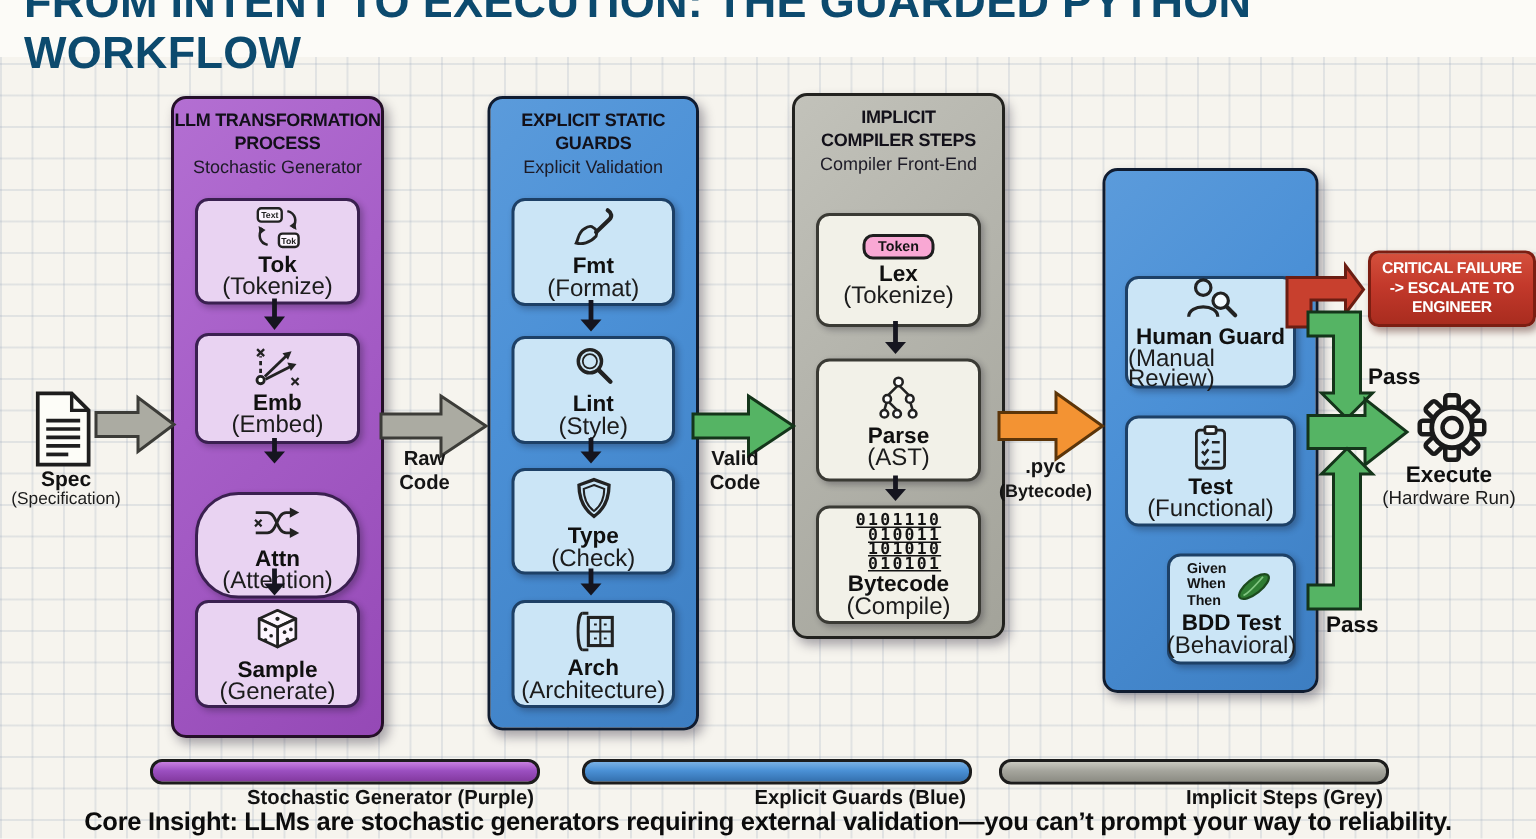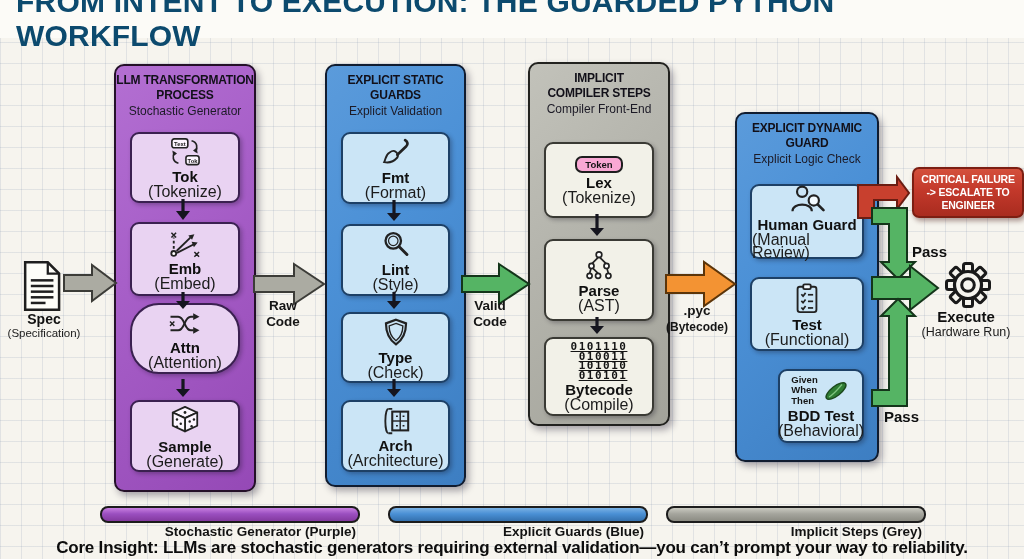--- a/index.html
+++ b/index.html
@@ -140,21 +140,21 @@
           <line x1="9" y1="23.5" x2="24" y2="9"></line>
           <polygon points="21.5,7 28,5.5 25.5,11.5" fill="#222" stroke="none"></polygon>
           <line x1="9.5" y1="25.5" x2="27" y2="16.5"></line>
           <polygon points="25,13.5 31.5,14.5 27.5,19.5" fill="#222" stroke="none"></polygon>
           <path d="M28 24.5 L33 29.5 M33 24.5 L28 29.5" stroke-width="1.6"></path>
         </svg>
       </div>
       <div class="card-name">Emb</div>
       <div class="card-sub">(Embed)</div>
     </div>
-    <div class="card card-purple" style="top:237px;height:67px;border-radius:29px;">
+    <div class="card card-purple" style="top:262px;height:67px;border-radius:29px;">
       <div class="card-icon">
         <svg width="36" height="29" viewBox="0 0 36 30" fill="none" stroke="#222" stroke-width="2">
           <path d="M3 8 H11 C18 8 17 22 24 22 H27"></path>
           <polygon points="26.5,18.5 33,22 26.5,25.5" fill="#222" stroke="none"></polygon>
           <path d="M3 22 H11 C18 22 17 8 24 8 H27"></path>
           <polygon points="26.5,4.5 33,8 26.5,11.5" fill="#222" stroke="none"></polygon>
           <path d="M2.5 13 L7 17.5 M7 13 L2.5 17.5" stroke-width="1.5"></path>
         </svg>
       </div>
       <div class="card-name">Attn</div>
@@ -275,25 +275,20 @@
           <div>101010</div>
           <div>010101</div>
         </div>
       </div>
       <div class="card-name">Bytecode</div>
       <div class="card-sub">(Compile)</div>
     </div>
   </div>
 
   <div class="col col-blue2">
-    <div class="col-header">
-      <div class="col-title">EXPLICIT DYNAMIC</div>
-      <div class="col-title">GUARD</div>
-      <div class="col-sub">Explicit Logic Check</div>
-    </div>
     <div class="card card-blue" style="top:70px;height:71px;left:13px;right:13px;">
       <div class="card-icon">
         <svg width="40" height="31" viewBox="0 0 40 32" fill="none" stroke="#222" stroke-width="2.2">
           <circle cx="15" cy="8" r="5.3"></circle>
           <path d="M5 28 C5 19 25 19 25 28"></path>
           <circle cx="27" cy="17" r="5.3" fill="#f4fbff"></circle>
           <line x1="31" y1="21" x2="37" y2="27" stroke-width="2.8" stroke-linecap="round"></line>
         </svg>
       </div>
       <div class="card-name">Human Guard</div>

